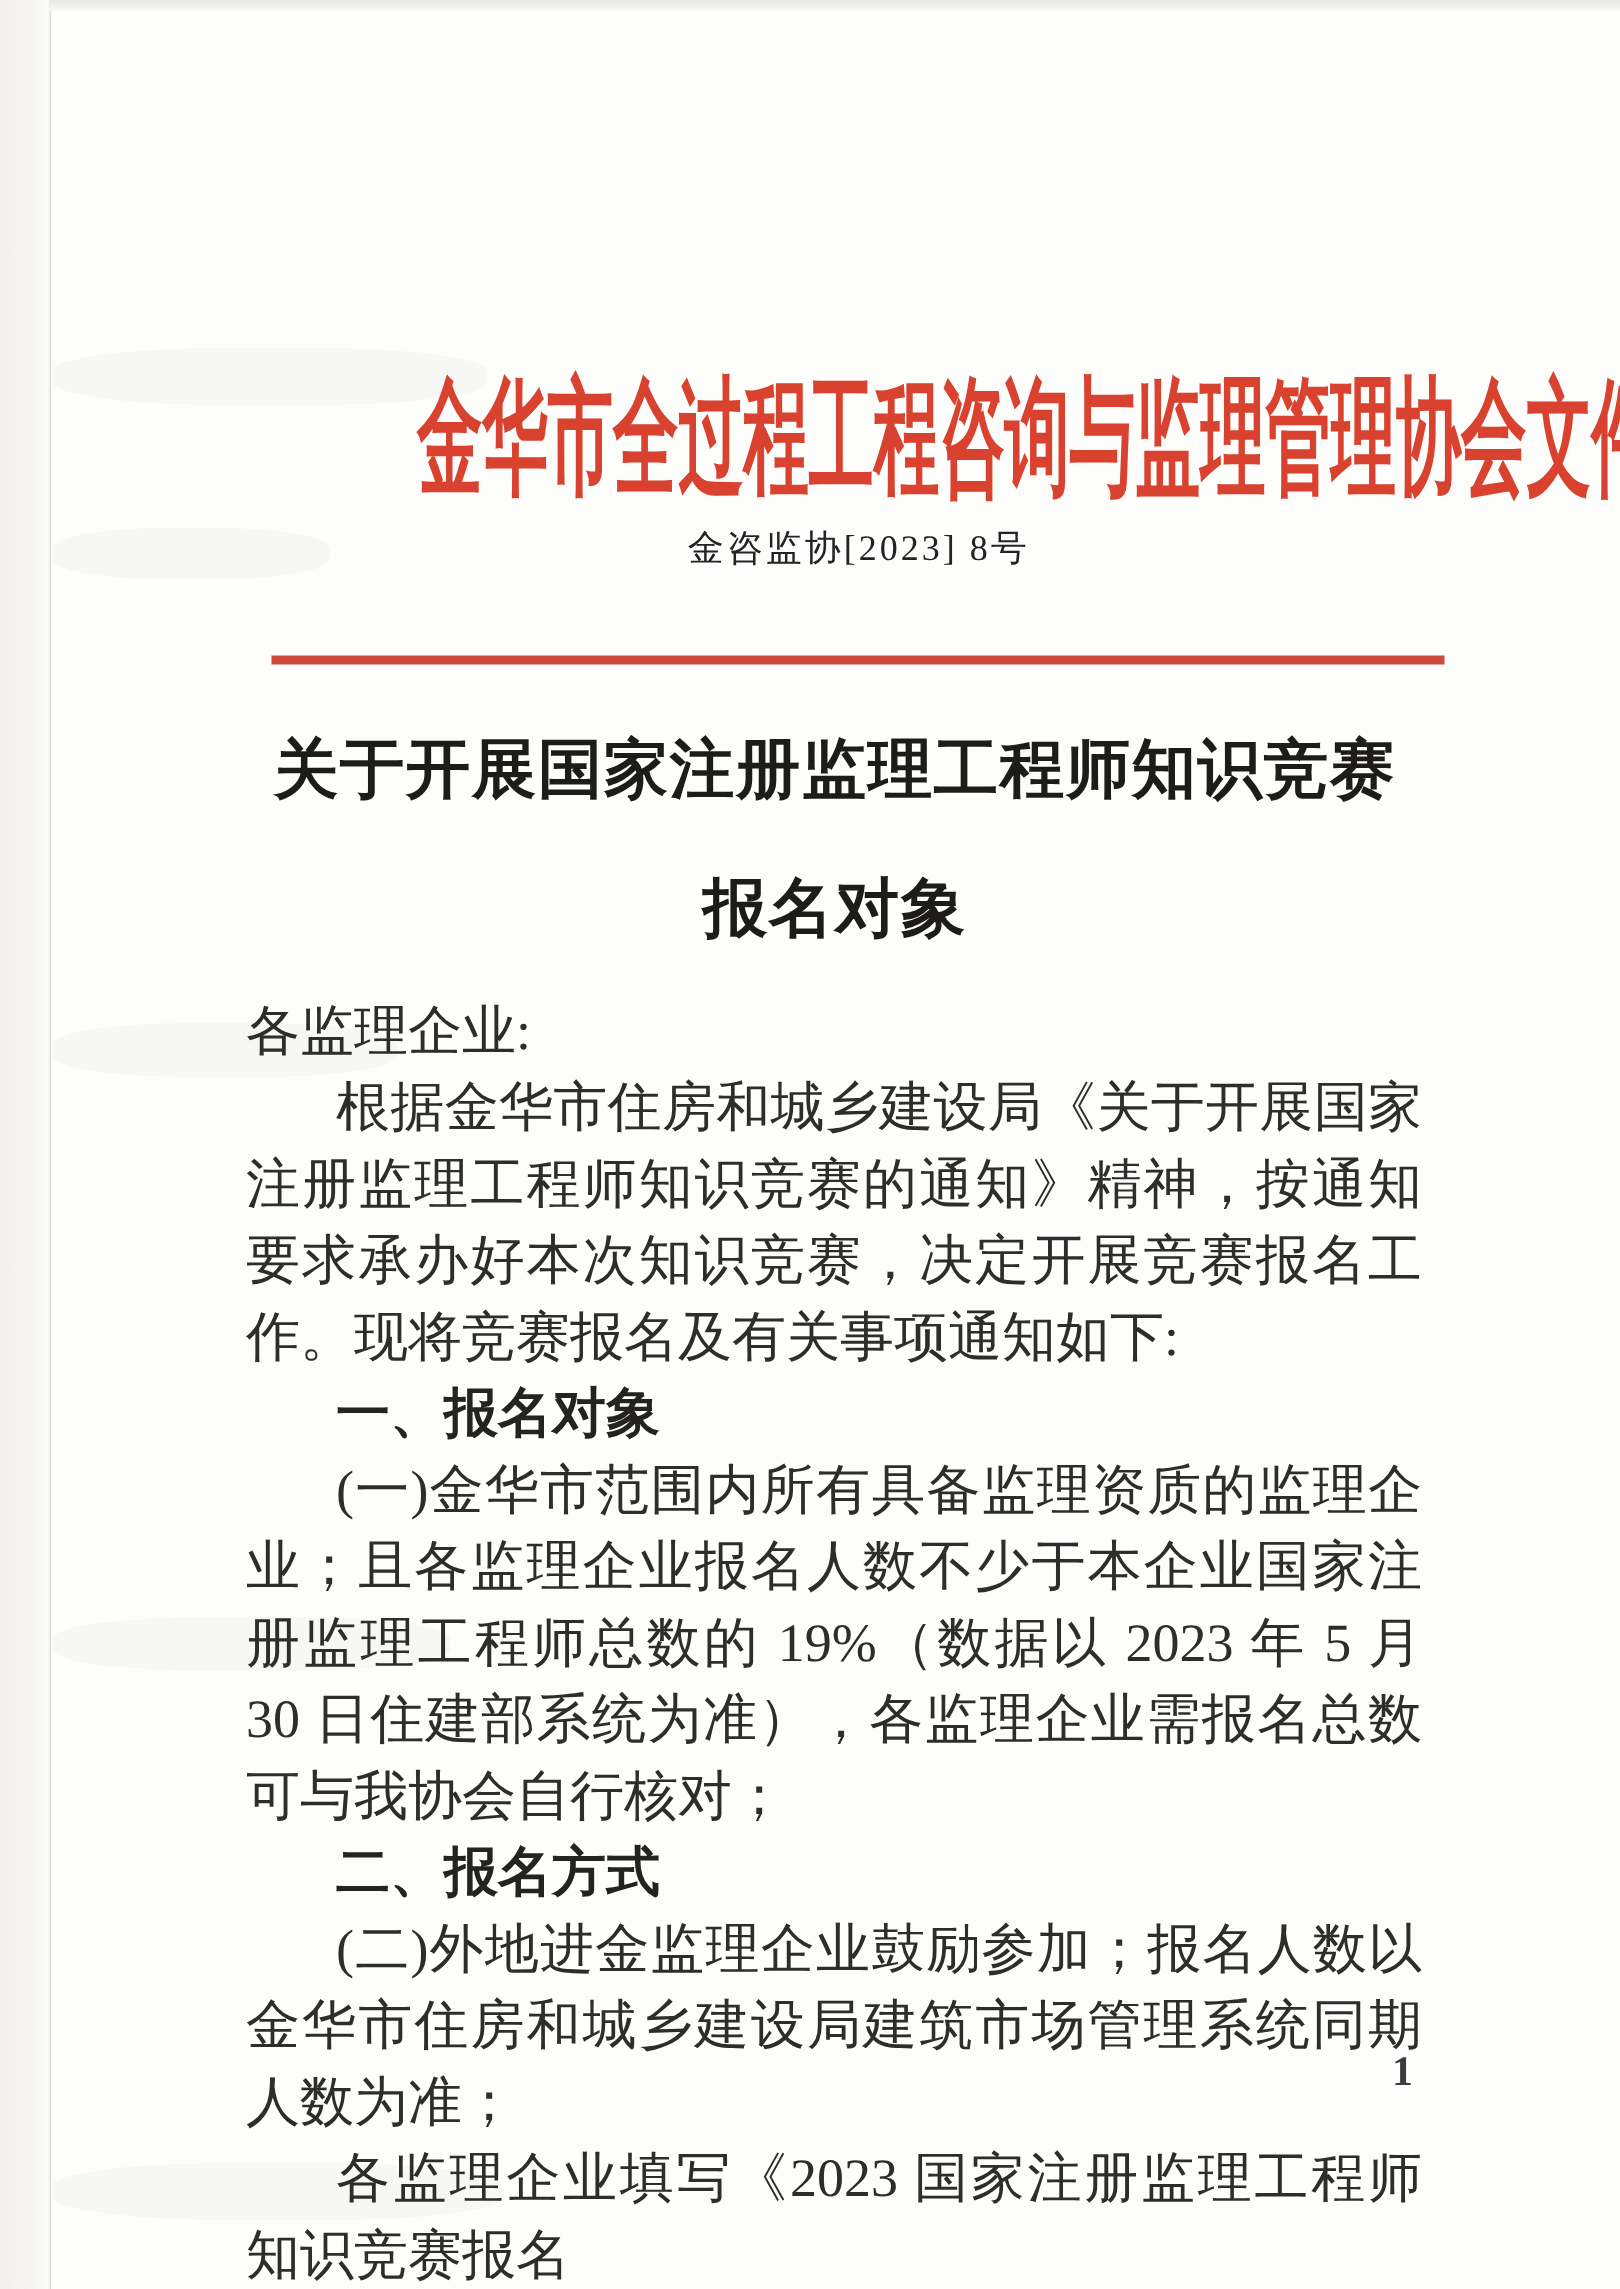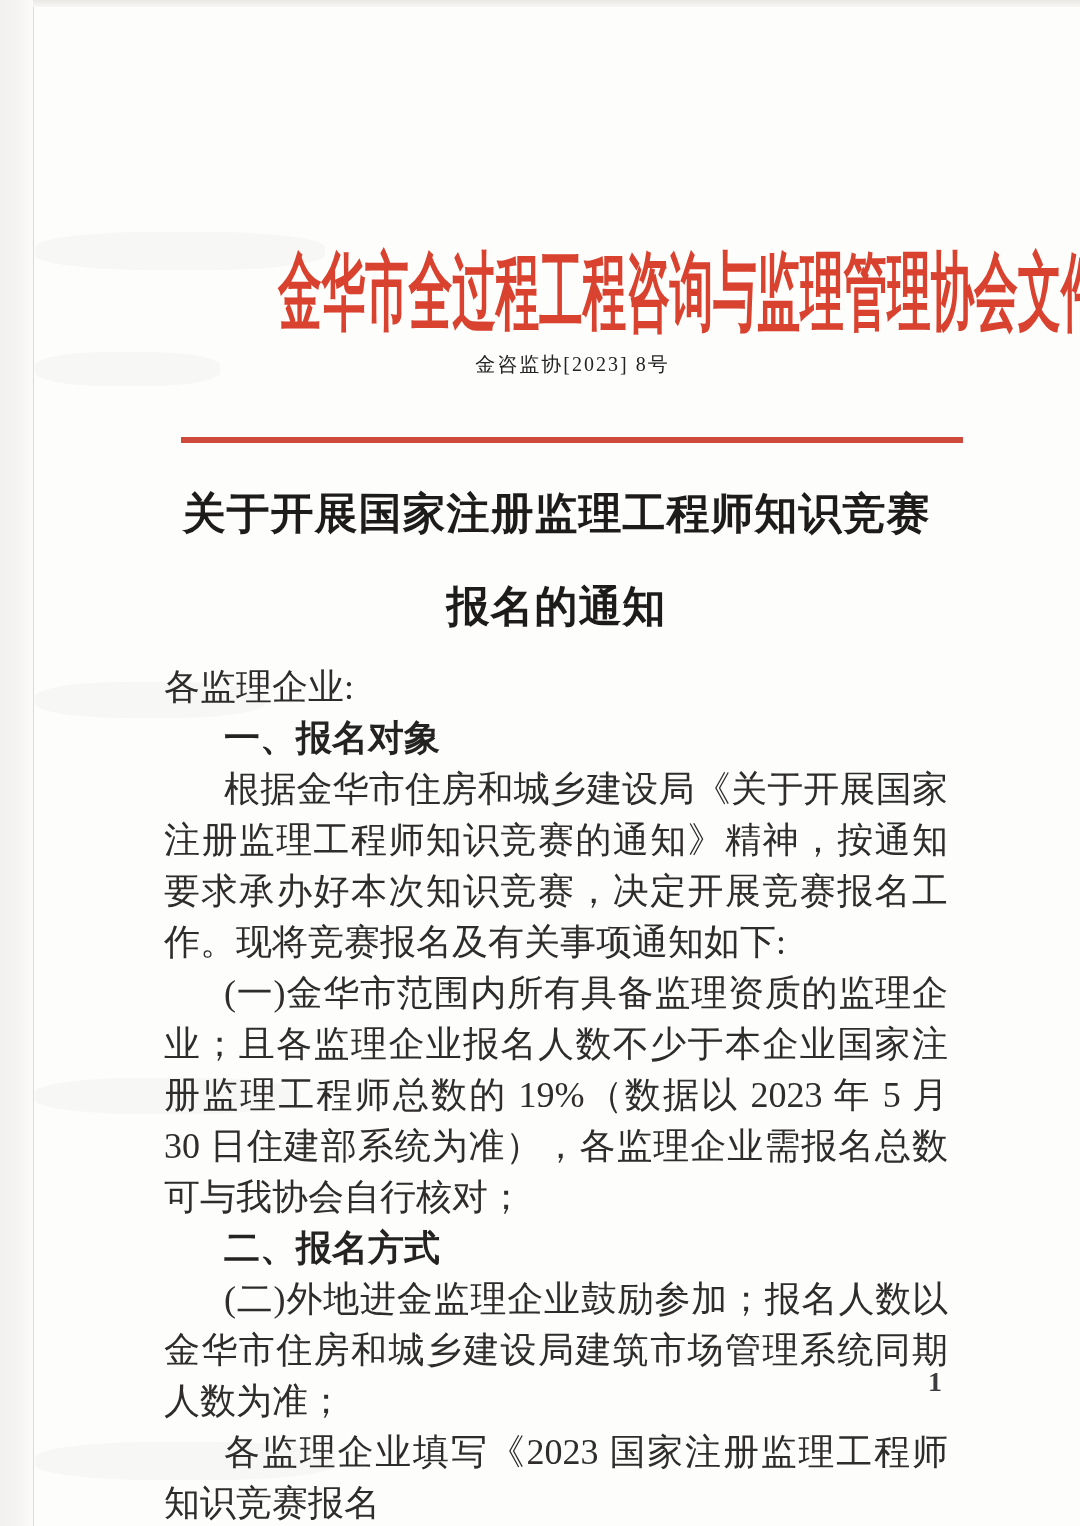--- a/index.html
+++ b/index.html
@@ -39,21 +39,21 @@
     position:absolute;left:180px;top:250px;width:785px;
     text-align:center;white-space:nowrap;
     font-size:58px;font-weight:bold;line-height:1;
     color:var(--letterhead-red);
     transform:scale(0.75,1.47);
     transform-origin:center top;
   }
   .doc-number{
     position:absolute;left:180px;top:352px;width:785px;
     text-align:center;
-    font-size:20px;letter-spacing:2px;line-height:1.2;
+    font-size:24px;letter-spacing:2px;line-height:1.2;
     color:#232323;
   }
   .red-rule{
     position:absolute;left:181px;top:437px;width:782px;height:6px;
     background:var(--rule-red);
   }
 
   
   .doc-title{
     position:absolute;left:164px;top:467px;width:785px;
@@ -93,27 +93,27 @@
   <div class="smudge s5"></div>
 
   <div class="letterhead">金华市全过程工程咨询与监理管理协会文件</div>
 
   <div class="doc-number">金咨监协[2023] 8号</div>
 
   <div class="red-rule"></div>
 
   <div class="doc-title">
     <div>关于开展国家注册监理工程师知识竞赛</div>
-    <div>报名的通知</div>
+    <div>报名对象</div>
   </div>
 
   <div class="body-text">
     <p class="flush">各监理企业:</p>
+    <p class="indent">根据金华市住房和城乡建设局《关于开展国家注册监理工程师知识竞赛的通知》精神，按通知要求承办好本次知识竞赛，决定开展竞赛报名工作。现将竞赛报名及有关事项通知如下:</p>
     <p class="indent bold">一、报名对象</p>
-    <p class="indent">根据金华市住房和城乡建设局《关于开展国家注册监理工程师知识竞赛的通知》精神，按通知要求承办好本次知识竞赛，决定开展竞赛报名工作。现将竞赛报名及有关事项通知如下:</p>
     <p class="indent">(一)金华市范围内所有具备监理资质的监理企业；且各监理企业报名人数不少于本企业国家注册监理工程师总数的 19%（数据以 2023 年 5 月 30 日住建部系统为准），各监理企业需报名总数可与我协会自行核对；</p>
     <p class="indent bold">二、报名方式</p>
     <p class="indent">(二)外地进金监理企业鼓励参加；报名人数以金华市住房和城乡建设局建筑市场管理系统同期人数为准；</p>
     <p class="indent">各监理企业填写《2023 国家注册监理工程师知识竞赛报名</p>
   </div>
 
   <div class="page-number">1</div>
 
 </div>
 

